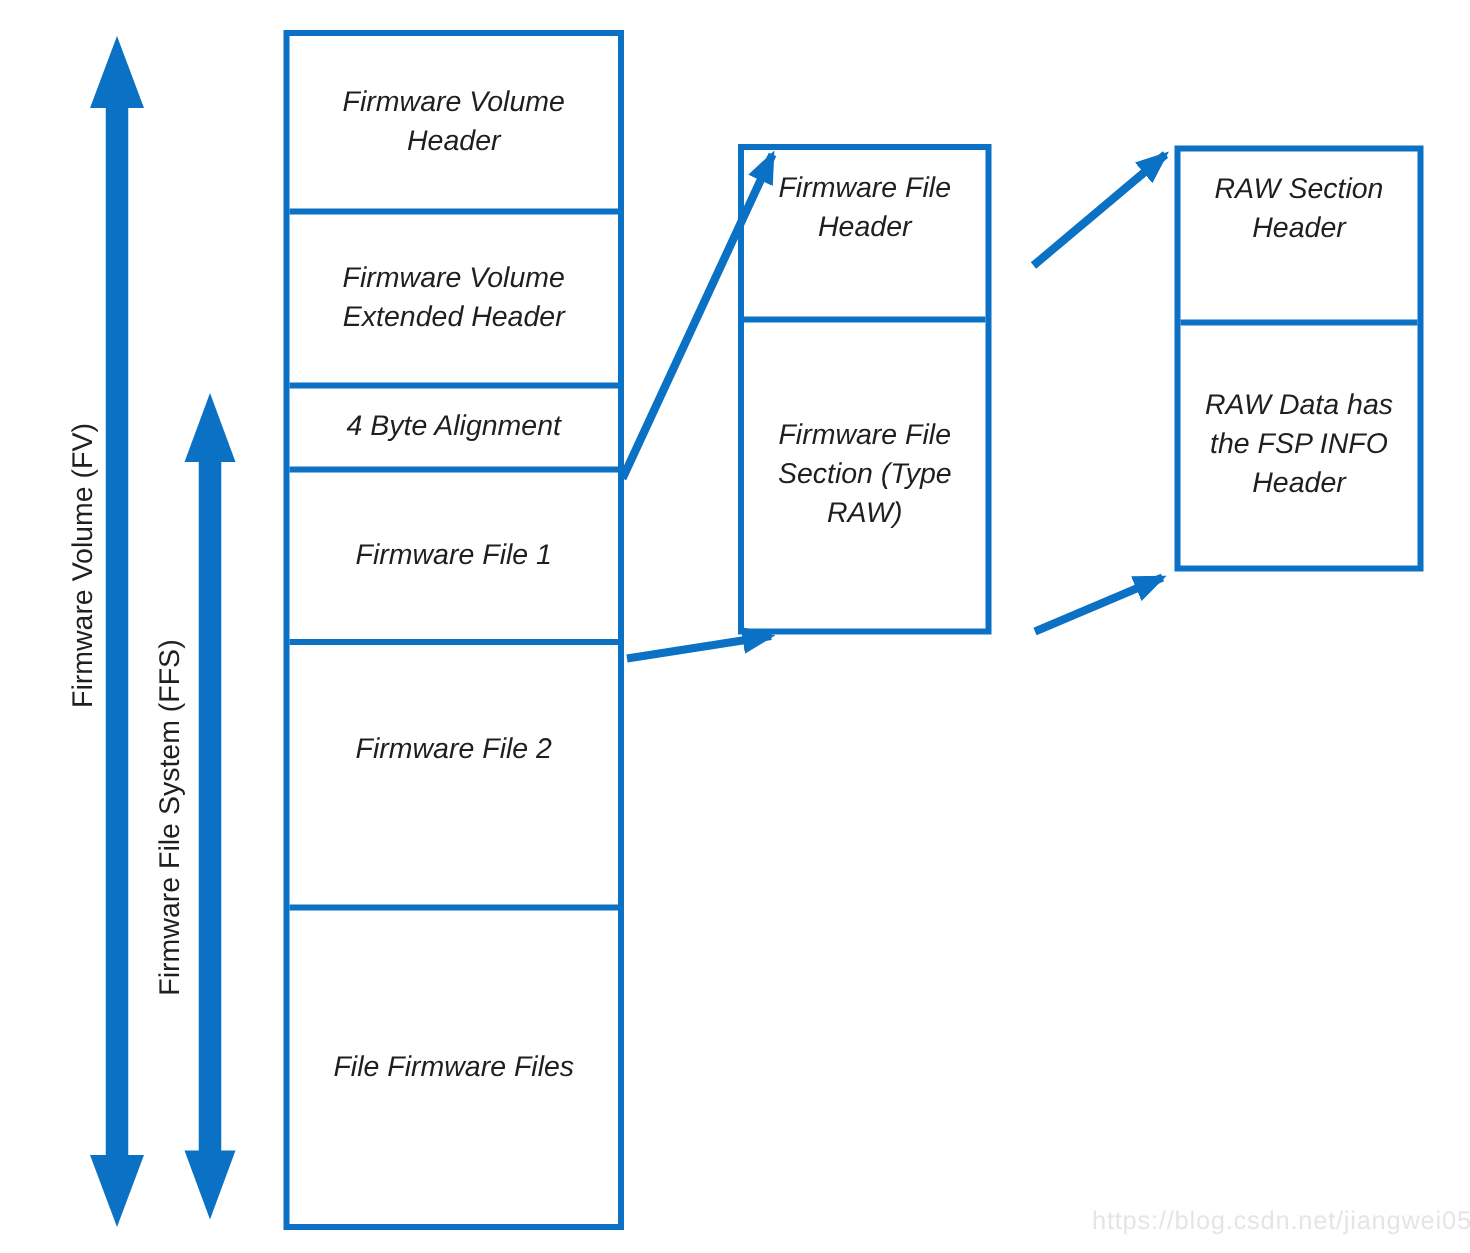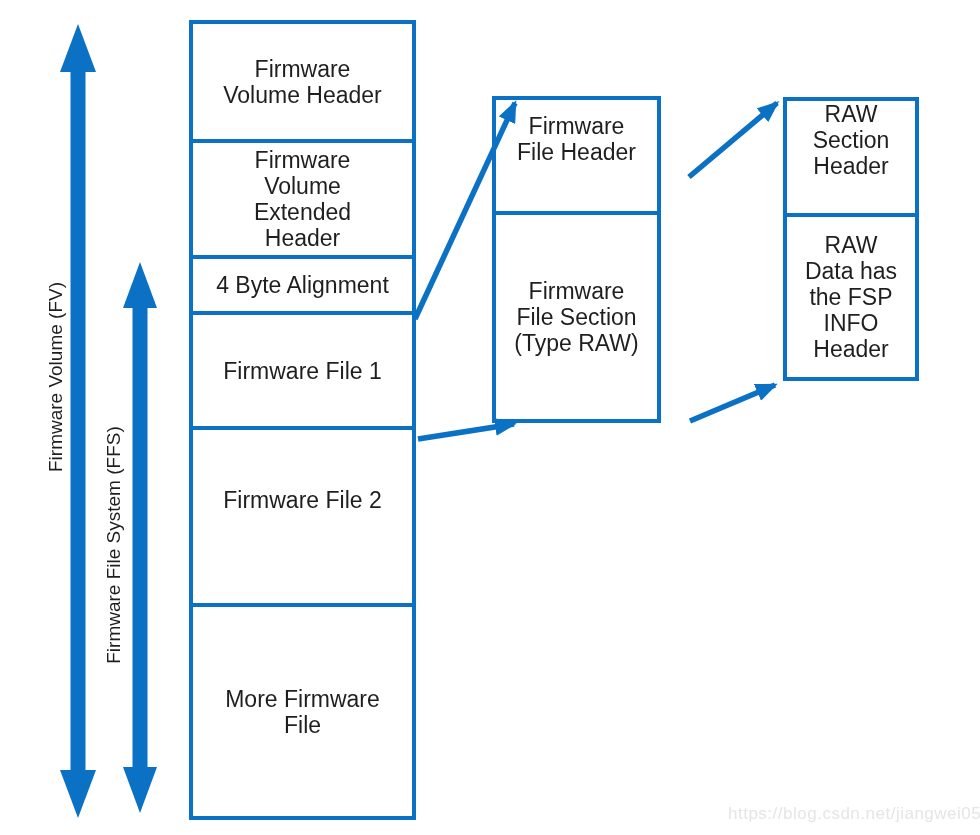--- a/index.html
+++ b/index.html
@@ -34,40 +34,41 @@
     background: transparent;
     display: flex;
     flex-direction: column;
   }
   .cell {
     flex: 0 0 auto;
     display: flex;
     align-items: center;
     justify-content: center;
     text-align: center;
-    font-size: 23px;
+    font-size: 19px;
     line-height: 26px;
     color: var(--text);
+    font-style: italic;
   }
   .cell.grow { flex: 1 1 auto; margin-top: 34px; }
   .cell + .cell { border-top: 4px solid var(--accent); }
 
   .col-volume { left: 189px; top: 20px; width: 227px; height: 800px; }
   .col-volume .cell { padding: 0 22px; }
   .col-volume .c0 { height: 115px; }
   .col-volume .c1 { height: 116px; }
   .col-volume .c2 { height: 56px; }
   .col-volume .c3 { height: 115px; text-align: right; }
   .col-volume .c4 { height: 143px; }
 
   .col-file { left: 492px; top: 96px; width: 169px; height: 327px; }
   .col-file .cell { padding: 0 12px; }
   .col-file .c0 { height: 77px; }
 
-  .col-raw { left: 783px; top: 97px; width: 136px; height: 284px; }
+  .col-raw { left: 783px; top: 97px; width: 166px; height: 284px; }
   .col-raw .cell { padding: 0 12px; }
   .col-raw .c0 { height: 78px; }
 
   .rot-label {
     position: absolute;
     white-space: nowrap;
     font-size: 19px;
     color: var(--text);
     transform: translate(-50%, -50%) rotate(-90deg);
   }
@@ -118,21 +119,21 @@
 
   <div class="rot-label fv">Firmware Volume (FV)</div>
   <div class="rot-label ffs">Firmware File System (FFS)</div>
 
   <div class="col col-volume">
     <div class="cell c0">Firmware Volume Header</div>
     <div class="cell c1">Firmware Volume Extended Header</div>
     <div class="cell c2">4 Byte Alignment</div>
     <div class="cell c3">Firmware File 1</div>
     <div class="cell c4">Firmware File 2</div>
-    <div class="cell grow">More Firmware File</div>
+    <div class="cell grow">File Firmware Files</div>
   </div>
 
   <div class="col col-file">
     <div class="cell c0">Firmware File Header</div>
     <div class="cell grow">Firmware File Section (Type RAW)</div>
   </div>
 
   <div class="col col-raw">
     <div class="cell c0">RAW Section Header</div>
     <div class="cell grow">RAW Data has the FSP INFO Header</div>

